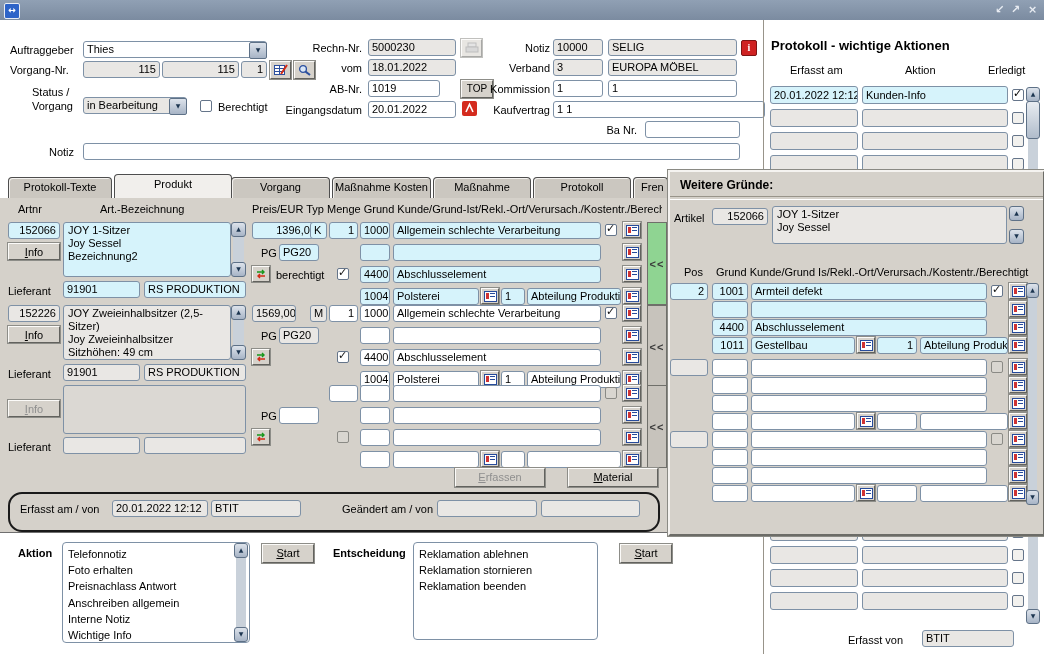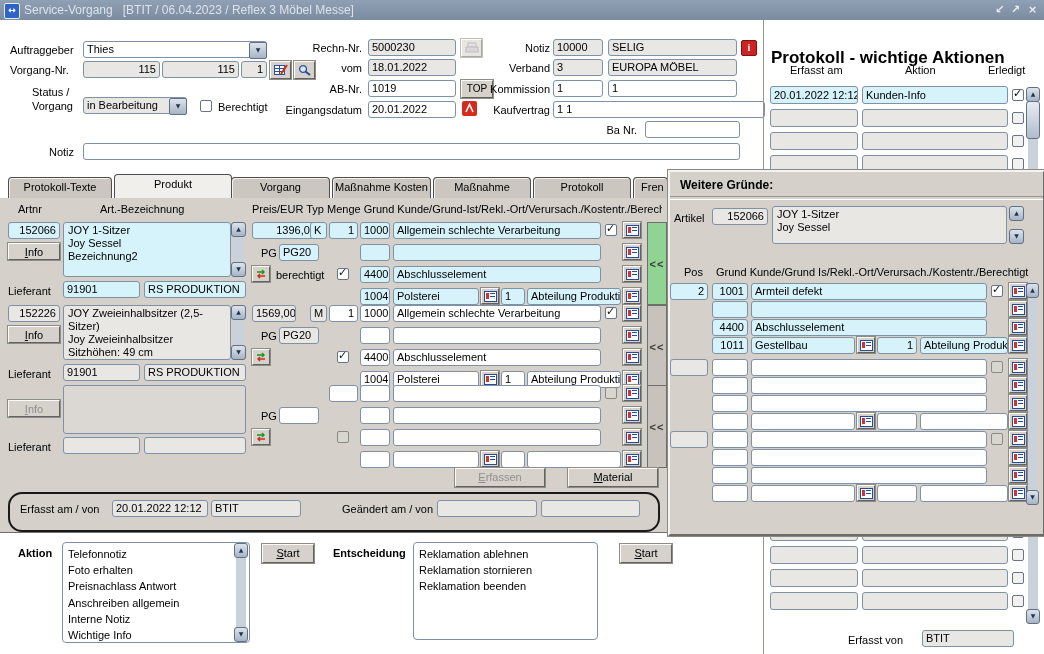--- a/index.html
+++ b/index.html
@@ -87,21 +87,20 @@
   .wblk .f{position:absolute;}
   #wg-blocks{position:absolute;left:0;top:187px;width:369px;display:flex;flex-direction:column;gap:2px;}
 </style>
 </head>
 <body>
 
 <div id="win">
 
   <div class="tbar">
     <span class="ticon">↔</span>
-    <span class="ttxt">Service-Vorgang   [BTIT / 06.04.2023 / Reflex 3 Möbel Messe]</span>
     <span class="tctl" style="left:992px">↙</span>
     <span class="tctl" style="left:1008px">↗</span>
     <span class="tctl" style="left:1025px">×</span>
   </div>
 
   <span class="lb" style="left:10px;top:44px">Auftraggeber</span>
   <span class="f" style="left:83px;top:41px;width:184px">Thies</span>
   <span class="dd" style="left:249px;top:42px">▼</span>
 
   <span class="lb" style="left:10px;top:64px">Vorgang-Nr.</span>
@@ -140,21 +139,21 @@
       <svg width="14" height="12">
         <rect x="3" y="1" width="8" height="4" fill="#cfcfcf" stroke="#8a8a8a"></rect>
         <rect x="1" y="5" width="12" height="5" fill="#b9b9b9" stroke="#8a8a8a"></rect>
       </svg>
     </span>
 
   <span class="lbr" style="left:278px;top:62px;width:84px">vom</span>
   <span class="f gy" style="left:368px;top:59px;width:88px">18.01.2022</span>
 
   <span class="lbr" style="left:278px;top:83px;width:84px">AB-Nr.</span>
-  <span class="f" style="left:368px;top:80px;width:88px">1019</span>
+  <span class="f" style="left:368px;top:80px;width:72px">1019</span>
   <span class="btn" style="left:461px;top:80px;width:32px;height:18px;font-size:10px">TOP</span>
 
   <span class="lbr" style="left:278px;top:104px;width:84px">Eingangsdatum</span>
   <span class="f" style="left:368px;top:101px;width:88px">20.01.2022</span>
   <span style="position:absolute;left:462px;top:101px;width:15px;height:15px;background:#d42b1e;border-radius:2px"><svg width="15" height="15">
         <path d="M4 11 L7.5 3.5 L11 11" stroke="#fff" stroke-width="1.6" fill="none"></path>
       </svg></span>
 
   <span class="lbr" style="left:488px;top:42px;width:62px">Notiz</span>
   <span class="f gy" style="left:553px;top:39px;width:50px">10000</span>
@@ -169,21 +168,21 @@
   <span class="f" style="left:553px;top:80px;width:50px">1</span>
   <span class="f" style="left:608px;top:80px;width:129px">1</span>
 
   <span class="lbr" style="left:488px;top:104px;width:62px">Kaufvertrag</span>
   <span class="f" style="left:553px;top:101px;width:212px">1 1</span>
 
   <span class="lbr" style="left:597px;top:124px;width:40px">Ba Nr.</span>
   <span class="f" style="left:645px;top:121px;width:95px"></span>
 
   <div class="vdiv"></div>
-  <span class="lb b" style="left:771px;top:48px;font-size:17px">Protokoll - wichtige Aktionen</span>
+  <span class="lb b" style="left:771px;top:38px;font-size:13px">Protokoll - wichtige Aktionen</span>
   <span class="lb" style="left:790px;top:64px">Erfasst am</span>
   <span class="lb" style="left:905px;top:64px">Aktion</span>
   <span class="lb" style="left:988px;top:64px">Erledigt</span>
 
   <div id="prot-rows">
     <div class="prow">
       <span class="f2 cy" style="width:88px">20.01.2022 12:12</span>
       <span class="f2 cy" style="width:146px">Kunden-Info</span>
       <span class="pcb on"></span>
     </div>

